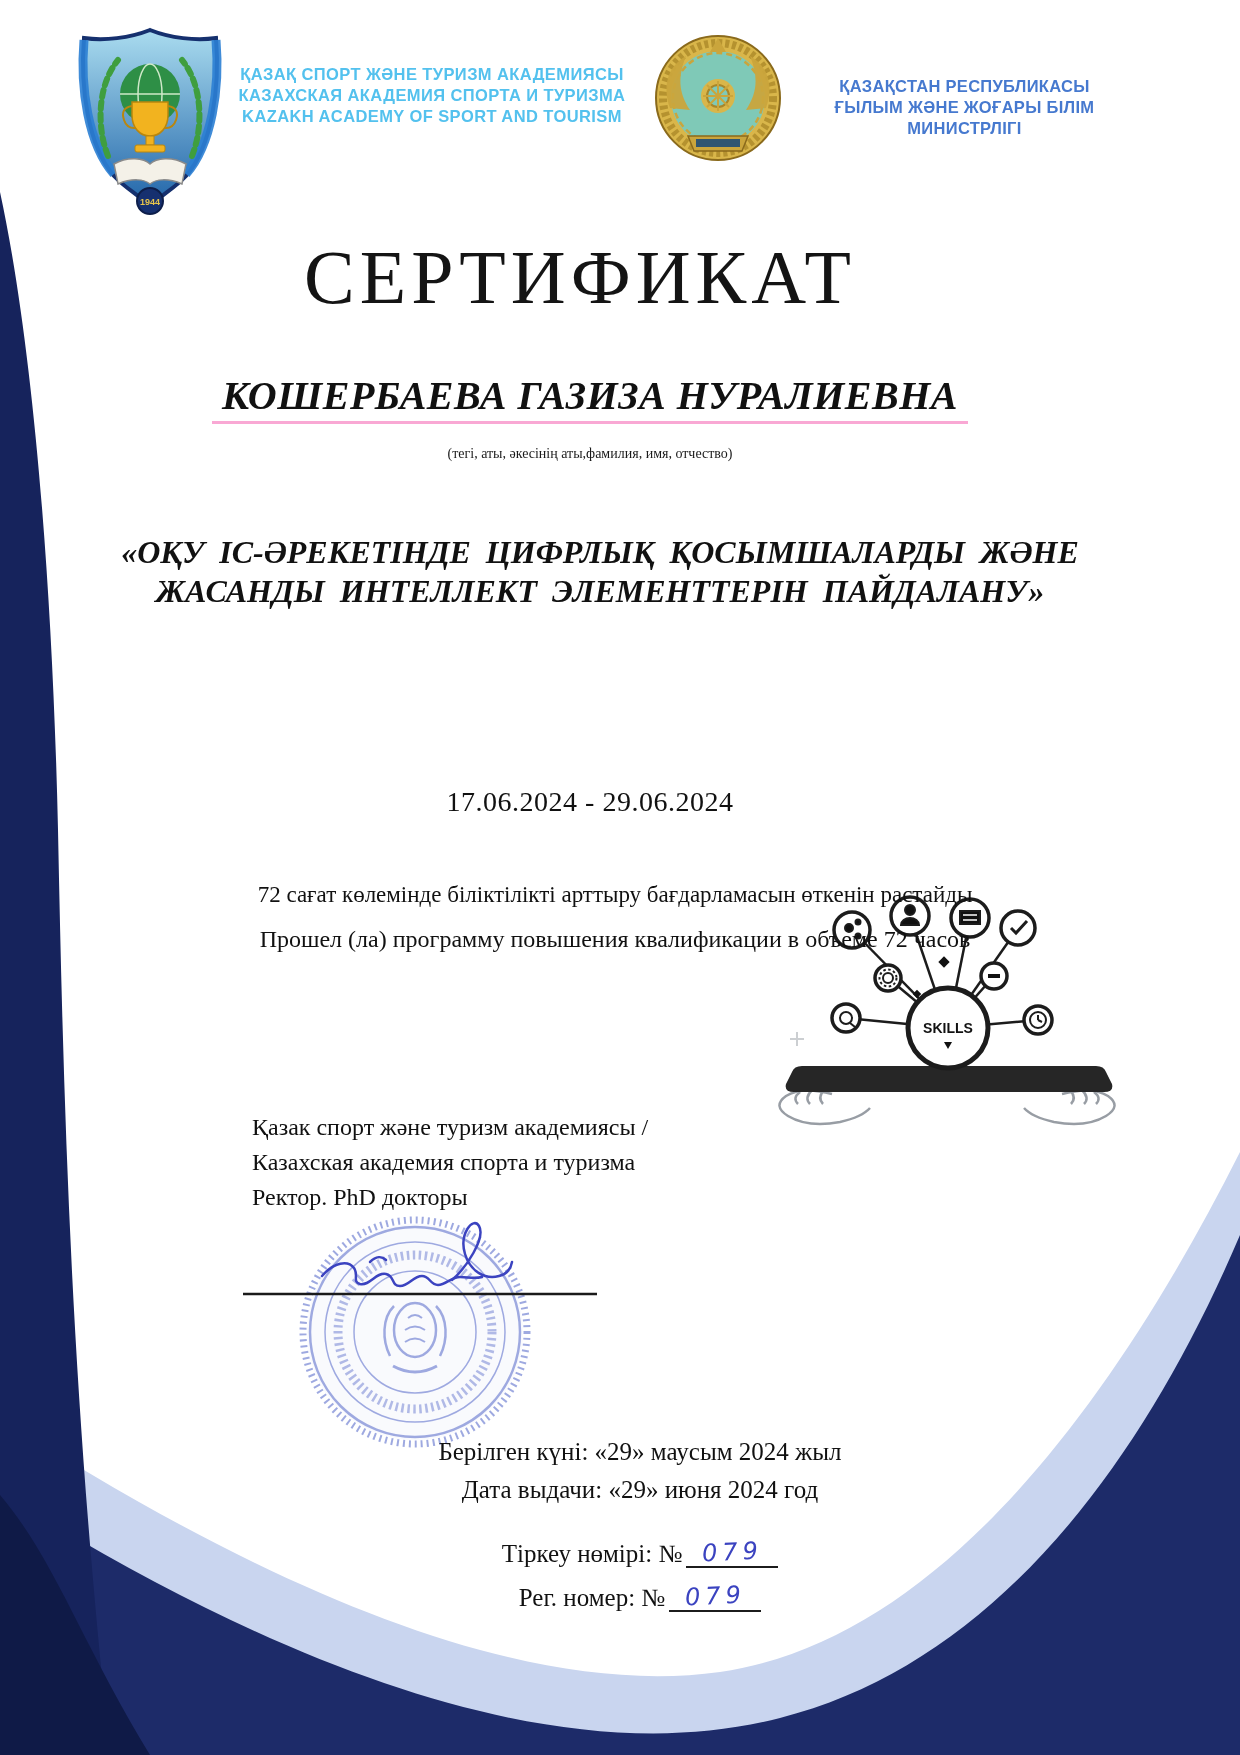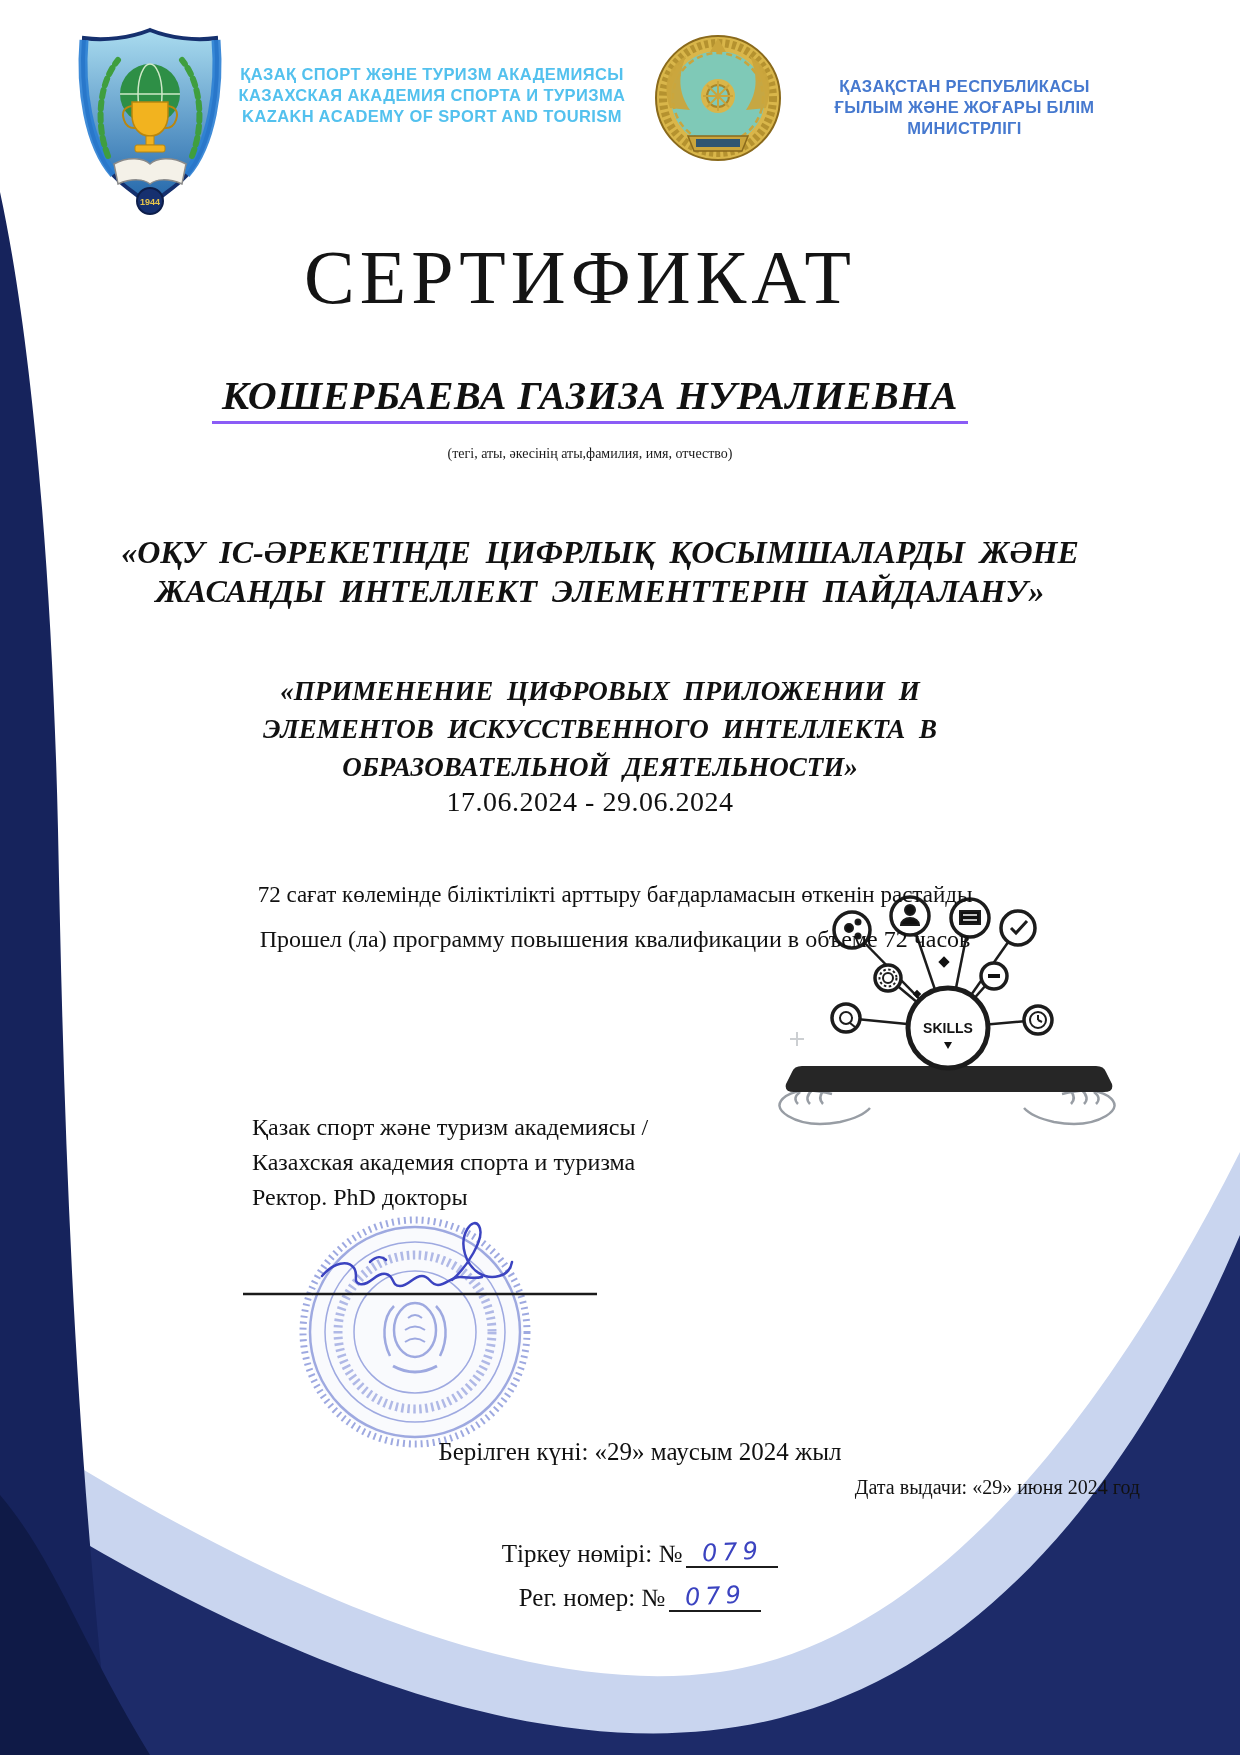--- a/index.html
+++ b/index.html
@@ -12,33 +12,33 @@
   
   .academy-text{left:232px;top:64px;width:400px;text-align:center;
     font-family:"Liberation Sans",sans-serif;font-weight:bold;font-size:16.5px;line-height:21px;letter-spacing:.4px;}
   .ministry-text{left:792px;top:76px;width:345px;text-align:center;
     font-family:"Liberation Sans",sans-serif;font-weight:bold;font-size:16.5px;line-height:21px;letter-spacing:.3px;}
   
   .cert-title{left:160px;top:234px;width:840px;text-align:center;
     font-size:76px;letter-spacing:5px;font-weight:normal;color:#141414;}
   .name-wrap{left:80px;top:372px;width:1020px;text-align:center;}
   .name{display:inline-block;font-size:40px;font-weight:bold;font-style:italic;
-    letter-spacing:.5px;border-bottom:3px solid #8b5cf6;padding:0 10px 2px 10px;}
+    letter-spacing:.5px;border-bottom:3px solid #f9a8d4;padding:0 10px 2px 10px;}
   .name-caption{left:80px;top:446px;width:1020px;text-align:center;font-size:14px;color:#1a1a1a;}
   .course-kk{left:60px;top:533px;width:1080px;text-align:center;
     font-size:32px;font-weight:bold;font-style:italic;line-height:39px;word-spacing:7px;}
   .course-ru{left:110px;top:672px;width:980px;text-align:center;
     font-size:27px;font-weight:bold;font-style:italic;line-height:38px;word-spacing:7px;}
   .dates{left:90px;top:786px;width:1000px;text-align:center;font-size:28px;letter-spacing:.5px;}
   .conf1{left:40px;top:882px;width:1150px;text-align:center;font-size:23px;}
   .conf2{left:40px;top:926px;width:1150px;text-align:center;font-size:24px;}
   .signatory{left:252px;top:1110px;width:520px;font-size:24px;line-height:35px;font-family:Liberation Serif, serif;}
   .sig-name{left:606px;top:1262px;width:300px;font-size:26px;}
   .issue-kk{left:140px;top:1438px;width:1000px;text-align:center;font-size:25px;}
-  .issue-ru{left:140px;top:1476px;width:1000px;text-align:right;font-size:20px;}
+  .issue-ru{left:140px;top:1476px;width:1000px;text-align:center;font-size:25px;}
   .reg-row{left:140px;width:1000px;display:flex;justify-content:center;align-items:flex-end;font-size:25px;}
   .reg-kk{top:1538px;}
   .reg-ru{top:1582px;}
   .reg-line{display:inline-block;width:92px;border-bottom:2px solid #1c1c1c;text-align:center;margin-left:4px;}
   .ink{font-family:"DejaVu Sans",sans-serif;font-style:italic;font-size:24px;
     letter-spacing:5px;transform:rotate(-3deg);display:inline-block;line-height:26px;}
 </style>
 </head>
 <body>
 
@@ -193,25 +193,20 @@
   <div class="layer name-wrap">
     <span class="name">КОШЕРБАЕВА ГАЗИЗА НУРАЛИЕВНА</span>
   </div>
   <div class="layer name-caption">(тегі, аты, әкесінің аты,фамилия, имя, отчество)</div>
 
   <div class="layer course-kk">
     <div>«ОҚУ ІС-ӘРЕКЕТІНДЕ ЦИФРЛЫҚ ҚОСЫМШАЛАРДЫ ЖӘНЕ</div>
     <div>ЖАСАНДЫ ИНТЕЛЛЕКТ ЭЛЕМЕНТТЕРІН ПАЙДАЛАНУ»</div>
   </div>
 
-  <div class="layer course-ru">
-    <div>«ПРИМЕНЕНИЕ ЦИФРОВЫХ ПРИЛОЖЕНИИ И</div>
-    <div>ЭЛЕМЕНТОВ ИСКУССТВЕННОГО ИНТЕЛЛЕКТА В</div>
-    <div>ОБРАЗОВАТЕЛЬНОЙ ДЕЯТЕЛЬНОСТИ»</div>
-  </div>
 
   <div class="layer dates">17.06.2024  - 29.06.2024</div>
 
   <div class="layer conf1">72 сағат көлемінде біліктілікті  арттыру бағдарламасын өткенін растайды</div>
   <div class="layer conf2">Прошел (ла) программу повышения квалификации в объеме 72 часов</div>
 
   <div class="layer signatory">
     <div>Қазак спорт және туризм академиясы /</div>
     <div>Казахская академия спорта и туризма</div>
     <div>Ректор.  PhD докторы</div>

